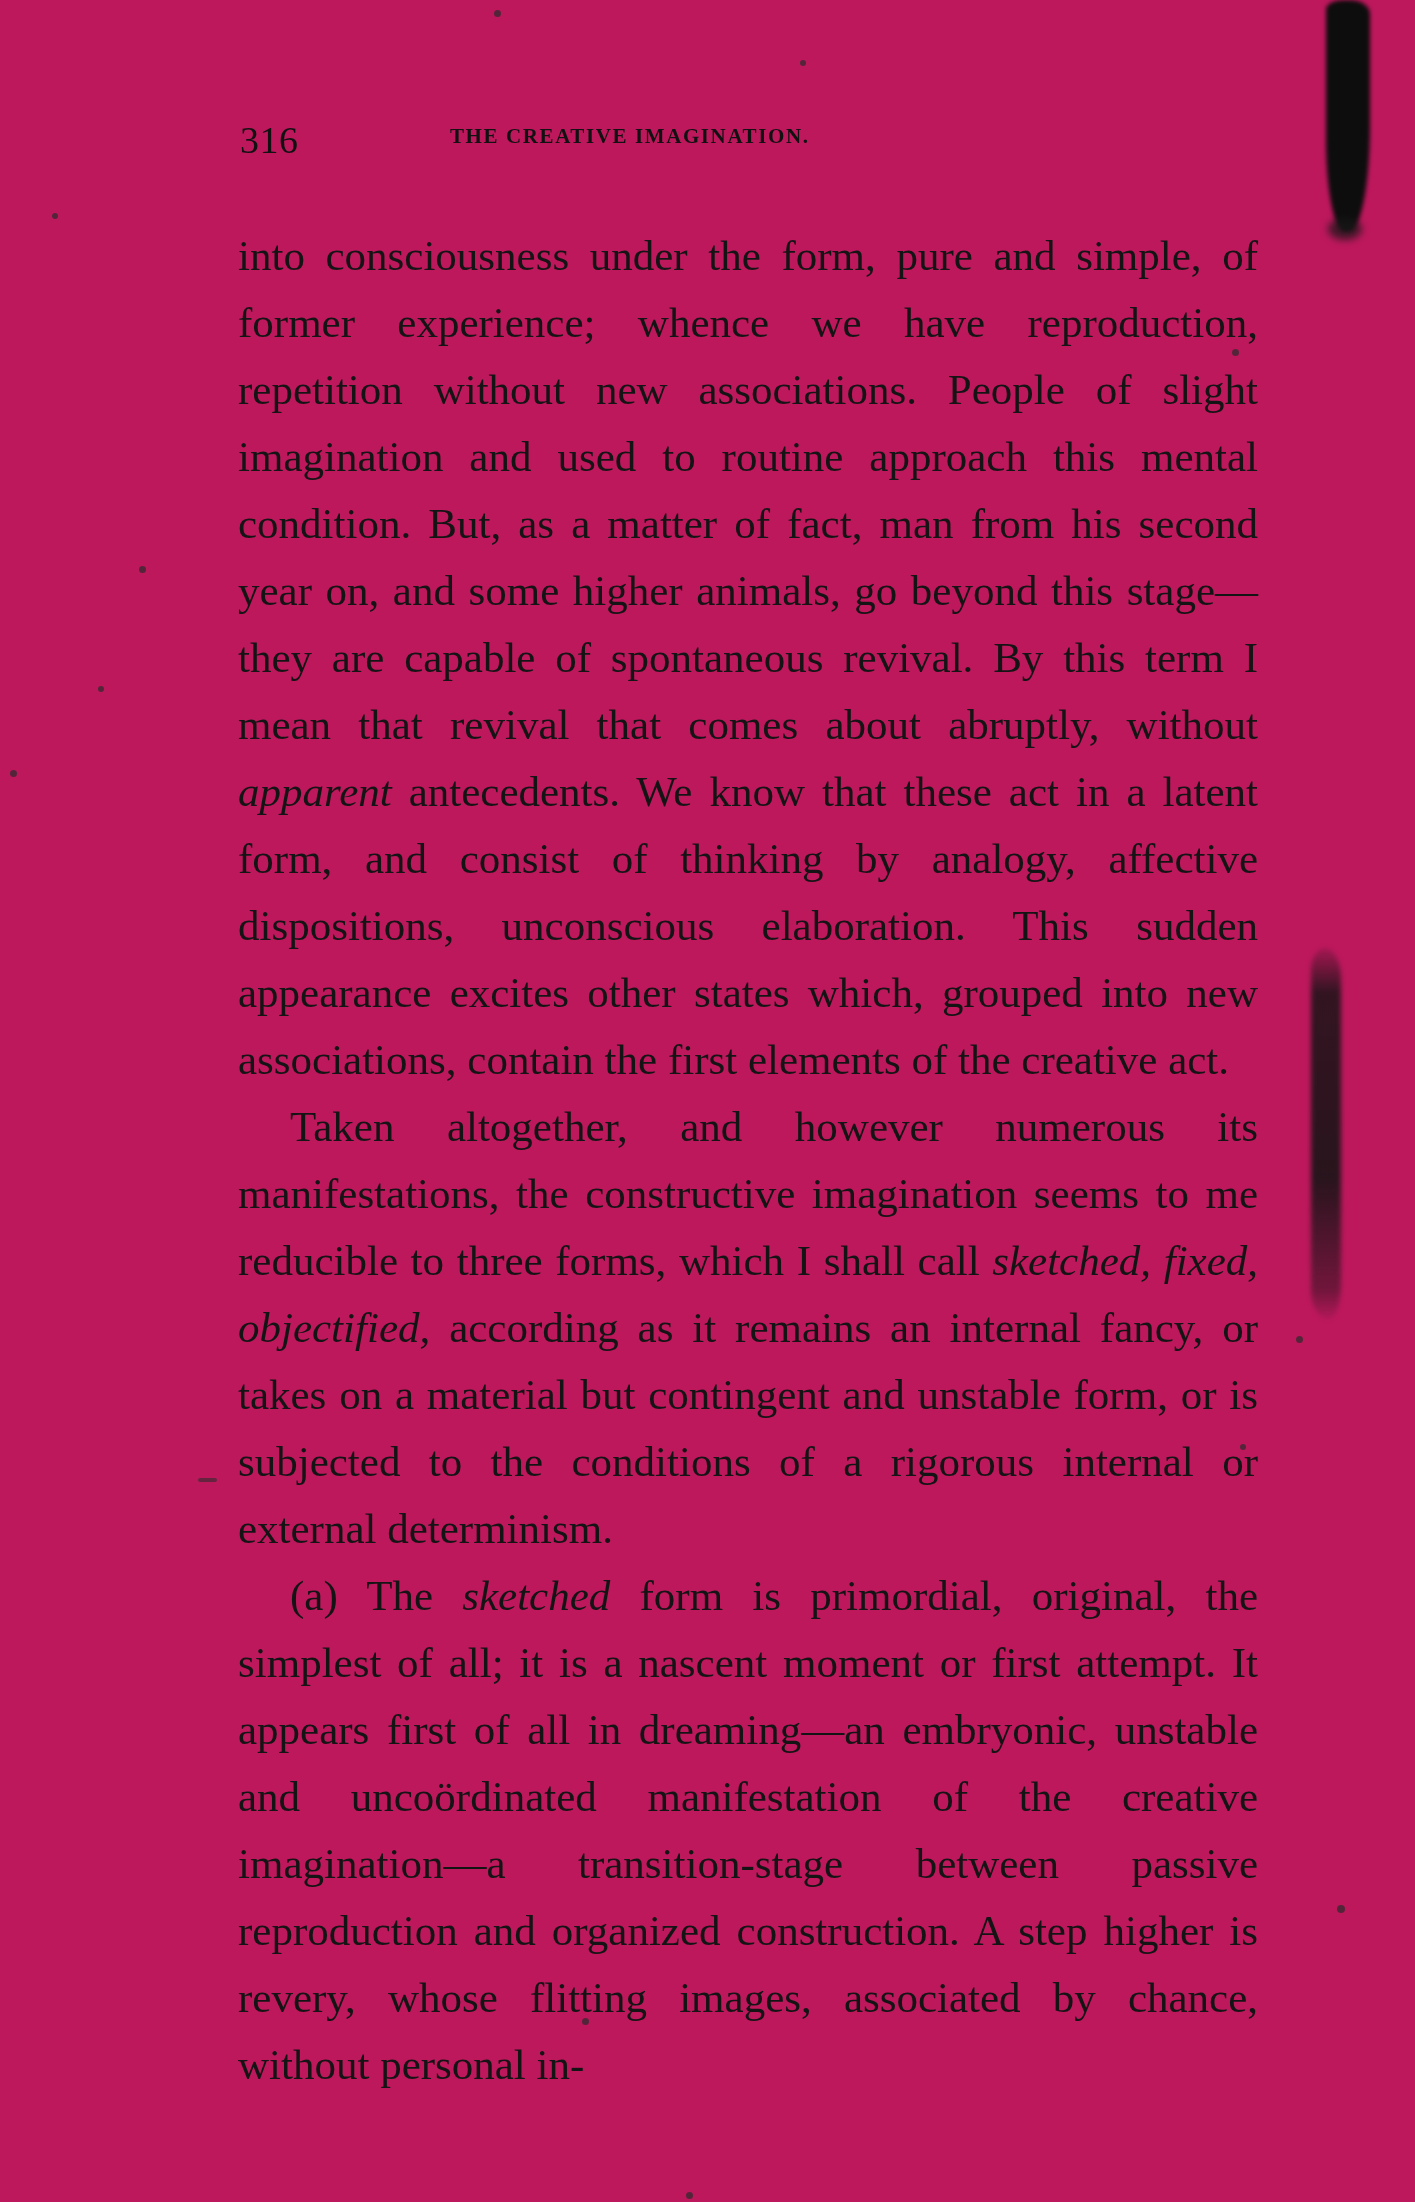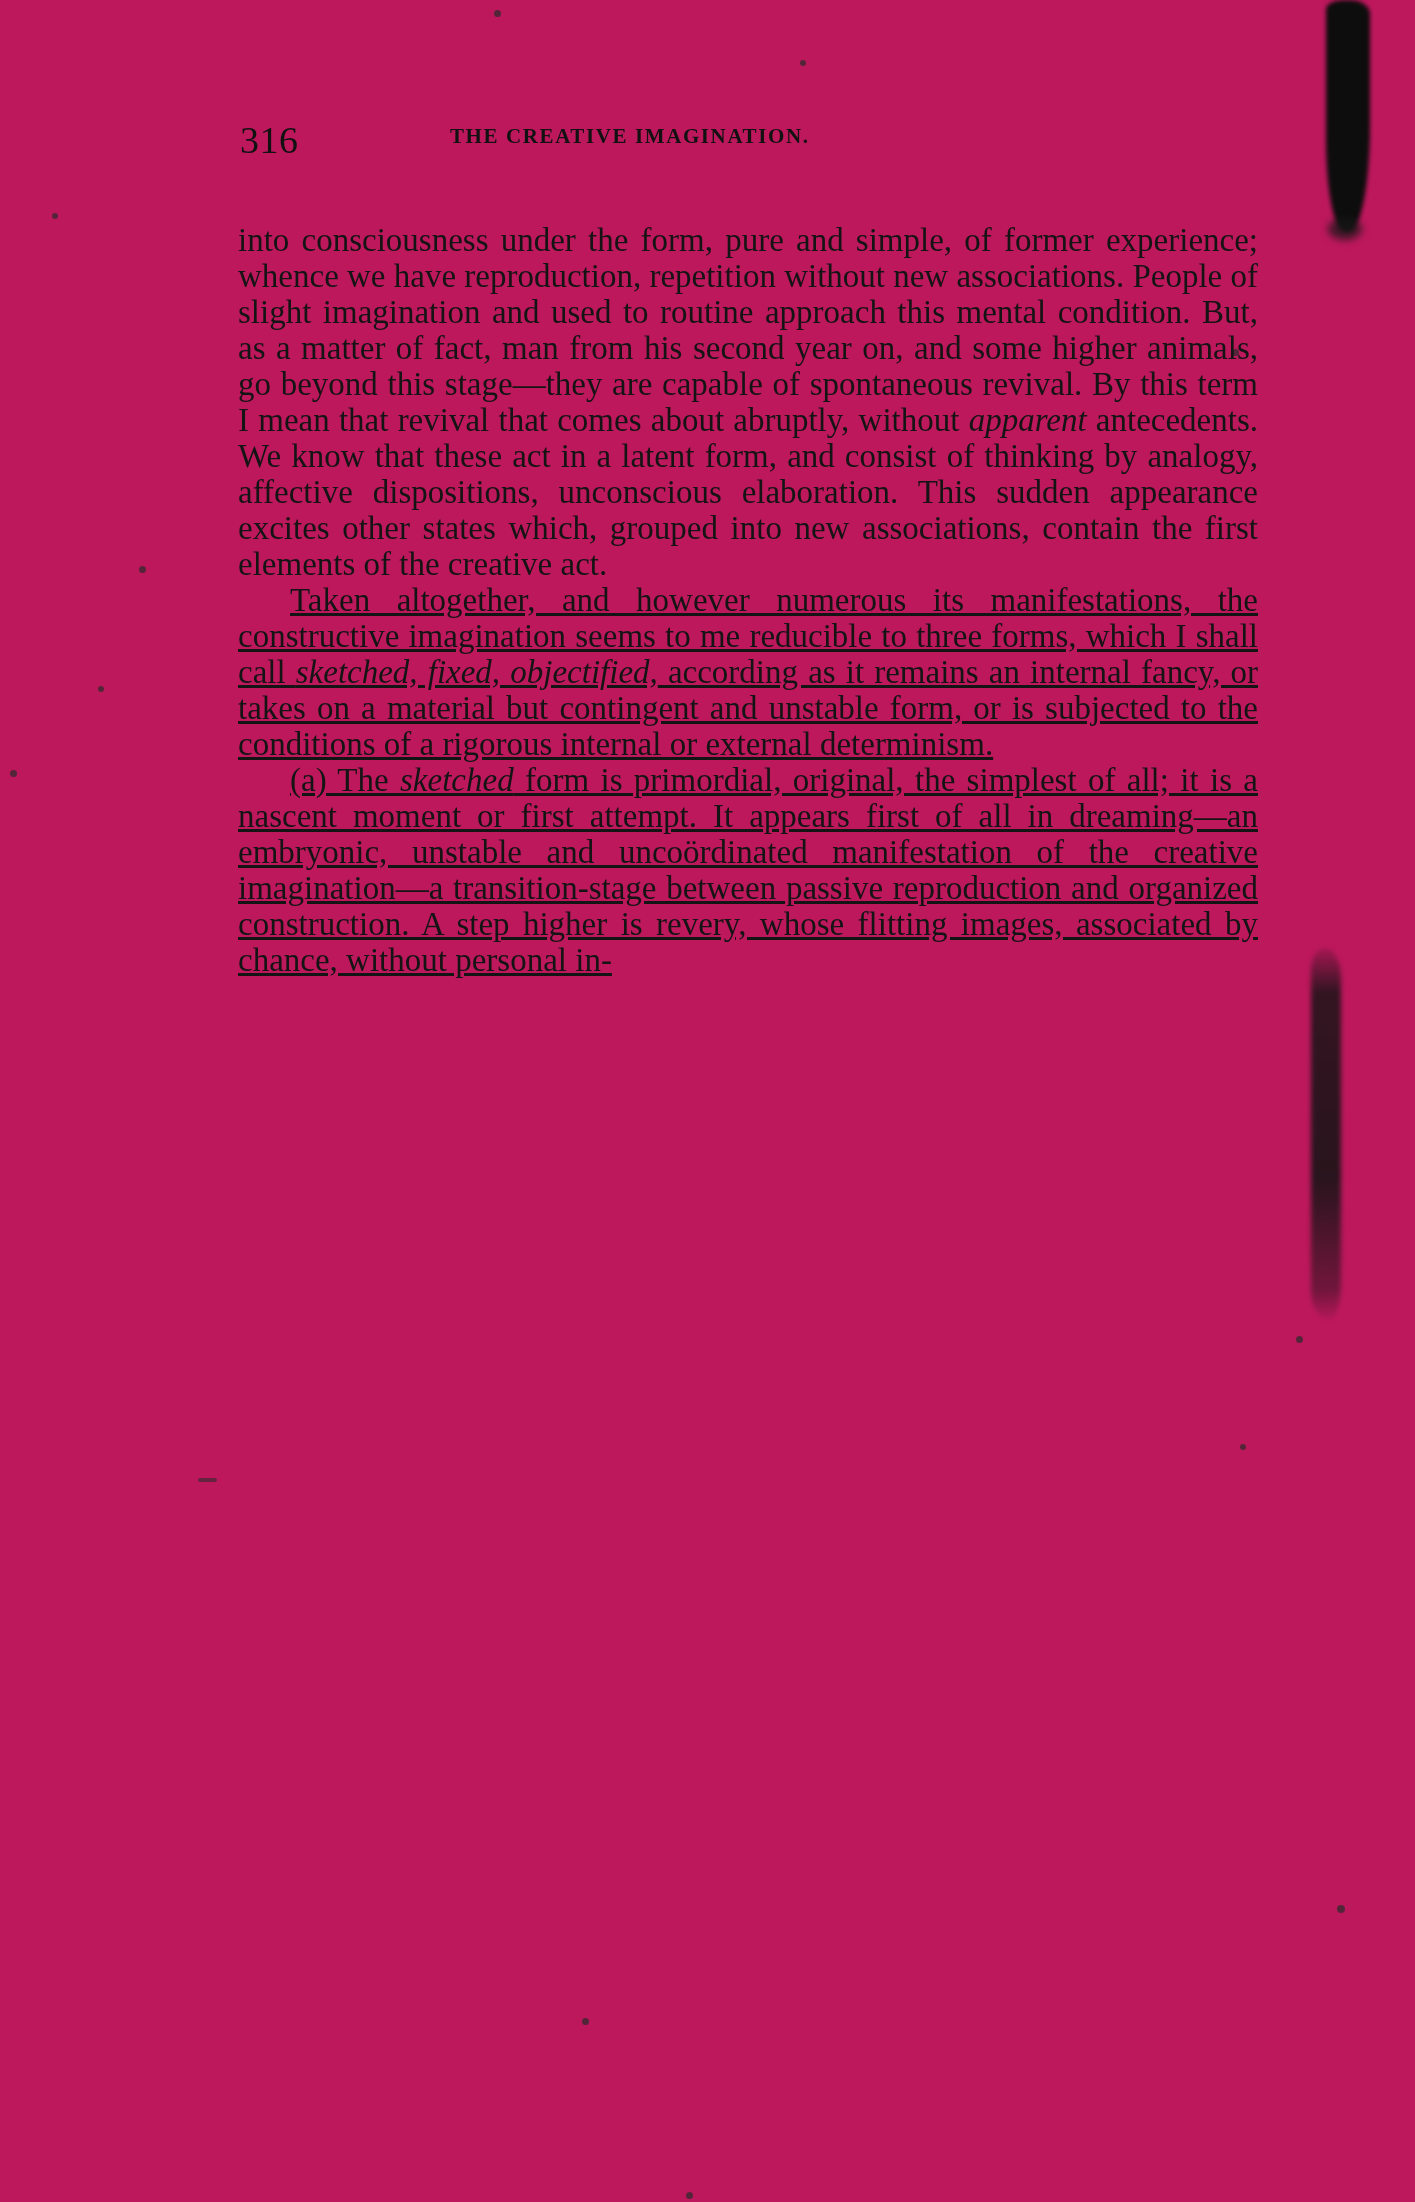--- a/index.html
+++ b/index.html
@@ -41,32 +41,31 @@
     font-weight: 600;
     color: #111;
     white-space: nowrap;
   }
   
   .textblock {
     position: absolute;
     top: 222px;
     left: 238px;
     width: 1020px;
-    font-size: 33px;
-    line-height: 36px;
+    font-size: 43px;
+    line-height: 67px;
     text-align: justify;
     text-justify: inter-word;
     color: #141414;
   }
   .textblock p {
     margin: 0;
   }
   .textblock p.indent {
     text-indent: 52px;
-    text-decoration: underline;
   }
   .textblock i {
     font-style: italic;
   }
   
   .smudge-top {
     position: absolute;
     left: 1326px;
     top: 0px;
     width: 44px;

